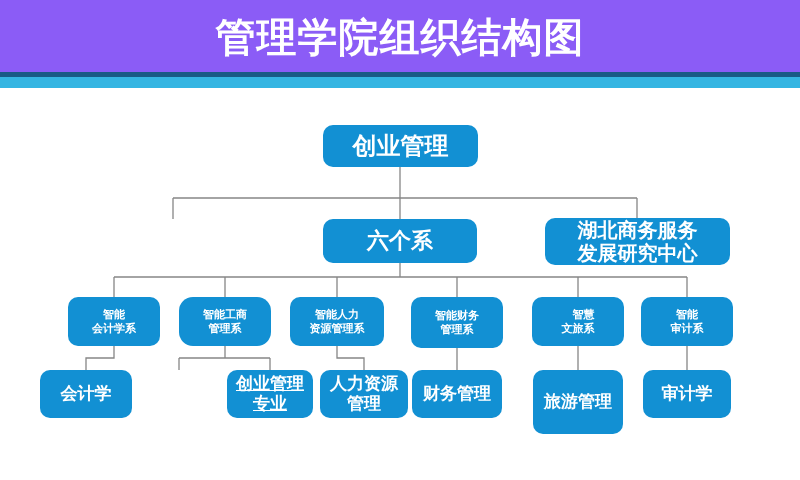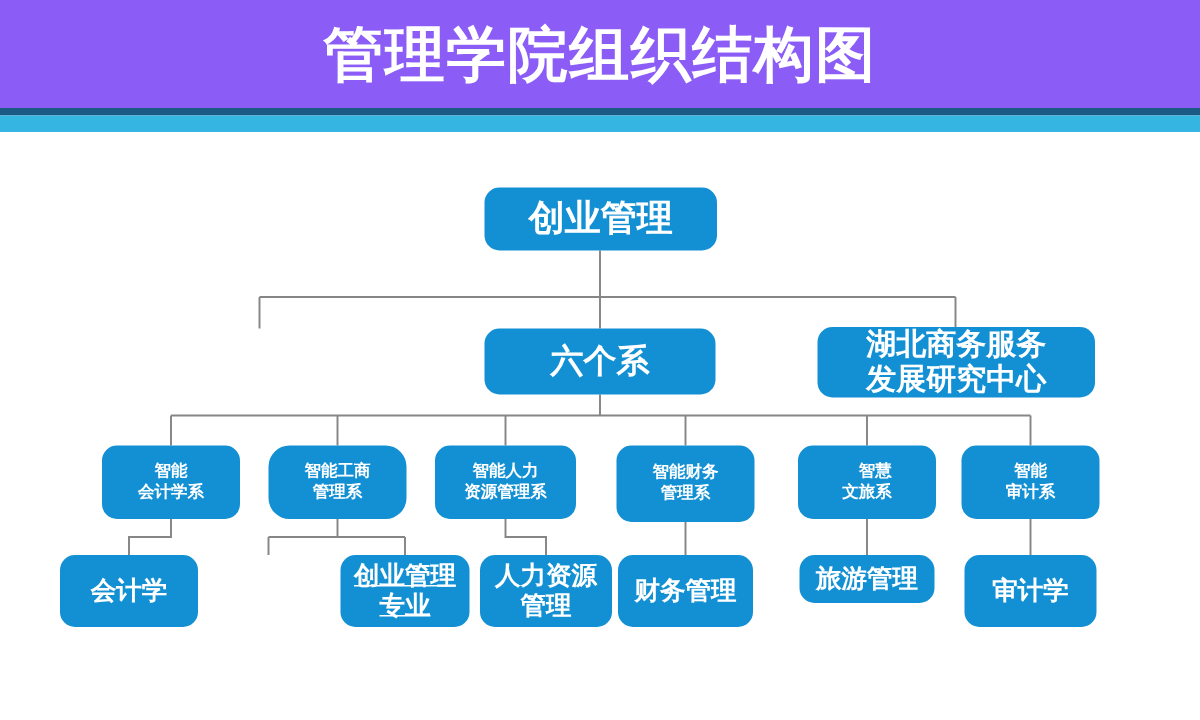--- a/index.html
+++ b/index.html
@@ -120,16 +120,16 @@
 文旅系</div>
   <div class="node lvl3" style="left:641px; top:297px; width:92px; height:49px;">智能
 审计系</div>
 
   <div class="node lvl4" style="left:40px; top:370px; width:92px; height:48px;">会计学</div>
   <div class="node lvl4" style="left:227px; top:370px; width:86px; height:48px;text-decoration:underline;">创业管理
 专业</div>
   <div class="node lvl4" style="left:320px; top:370px; width:88px; height:48px;">人力资源
 管理</div>
   <div class="node lvl4" style="left:412px; top:370px; width:90px; height:48px;">财务管理</div>
-  <div class="node lvl4" style="left:533px; top:370px; width:90px; height:32px;">旅游管理</div>
+  <div class="node lvl4" style="left:533px; top:370px; width:90px; height:64px;">旅游管理</div>
   <div class="node lvl4" style="left:643px; top:370px; width:88px; height:48px;">审计学</div>
 
 </div>
 
 </body></html>

